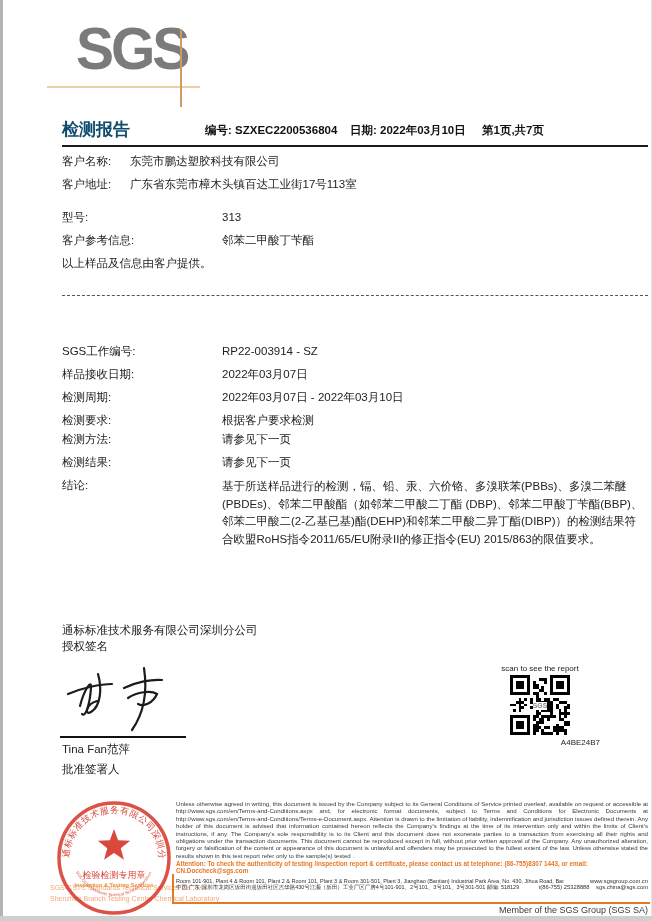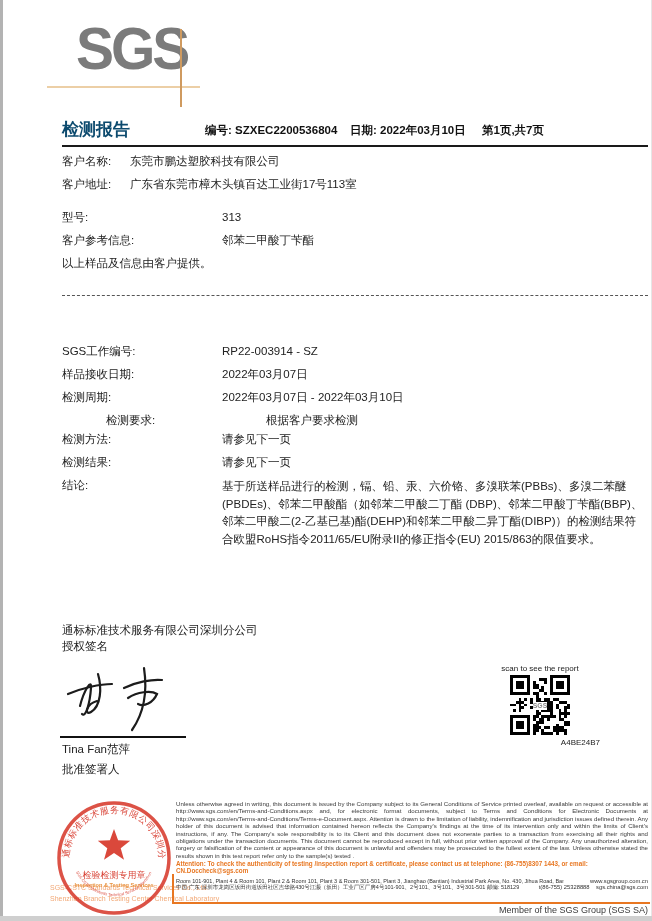--- a/index.html
+++ b/index.html
@@ -104,21 +104,21 @@
       <span>RP22-003914 - SZ</span>
     </div>
     <div class="row">
       <span class="lab lab-lg">样品接收日期:</span>
       <span>2022年03月07日</span>
     </div>
     <div class="row">
       <span class="lab lab-lg">检测周期:</span>
       <span>2022年03月07日 - 2022年03月10日</span>
     </div>
-    <div class="row" style="margin-bottom:5px;margin-left:44px;">
+    <div class="row" style="margin-bottom:5px;">
       <span class="lab lab-lg">检测要求:</span>
       <span>根据客户要求检测</span>
     </div>
     <div class="row">
       <span class="lab lab-lg">检测方法:</span>
       <span>请参见下一页</span>
     </div>
     <div class="row">
       <span class="lab lab-lg">检测结果:</span>
       <span>请参见下一页</span>

